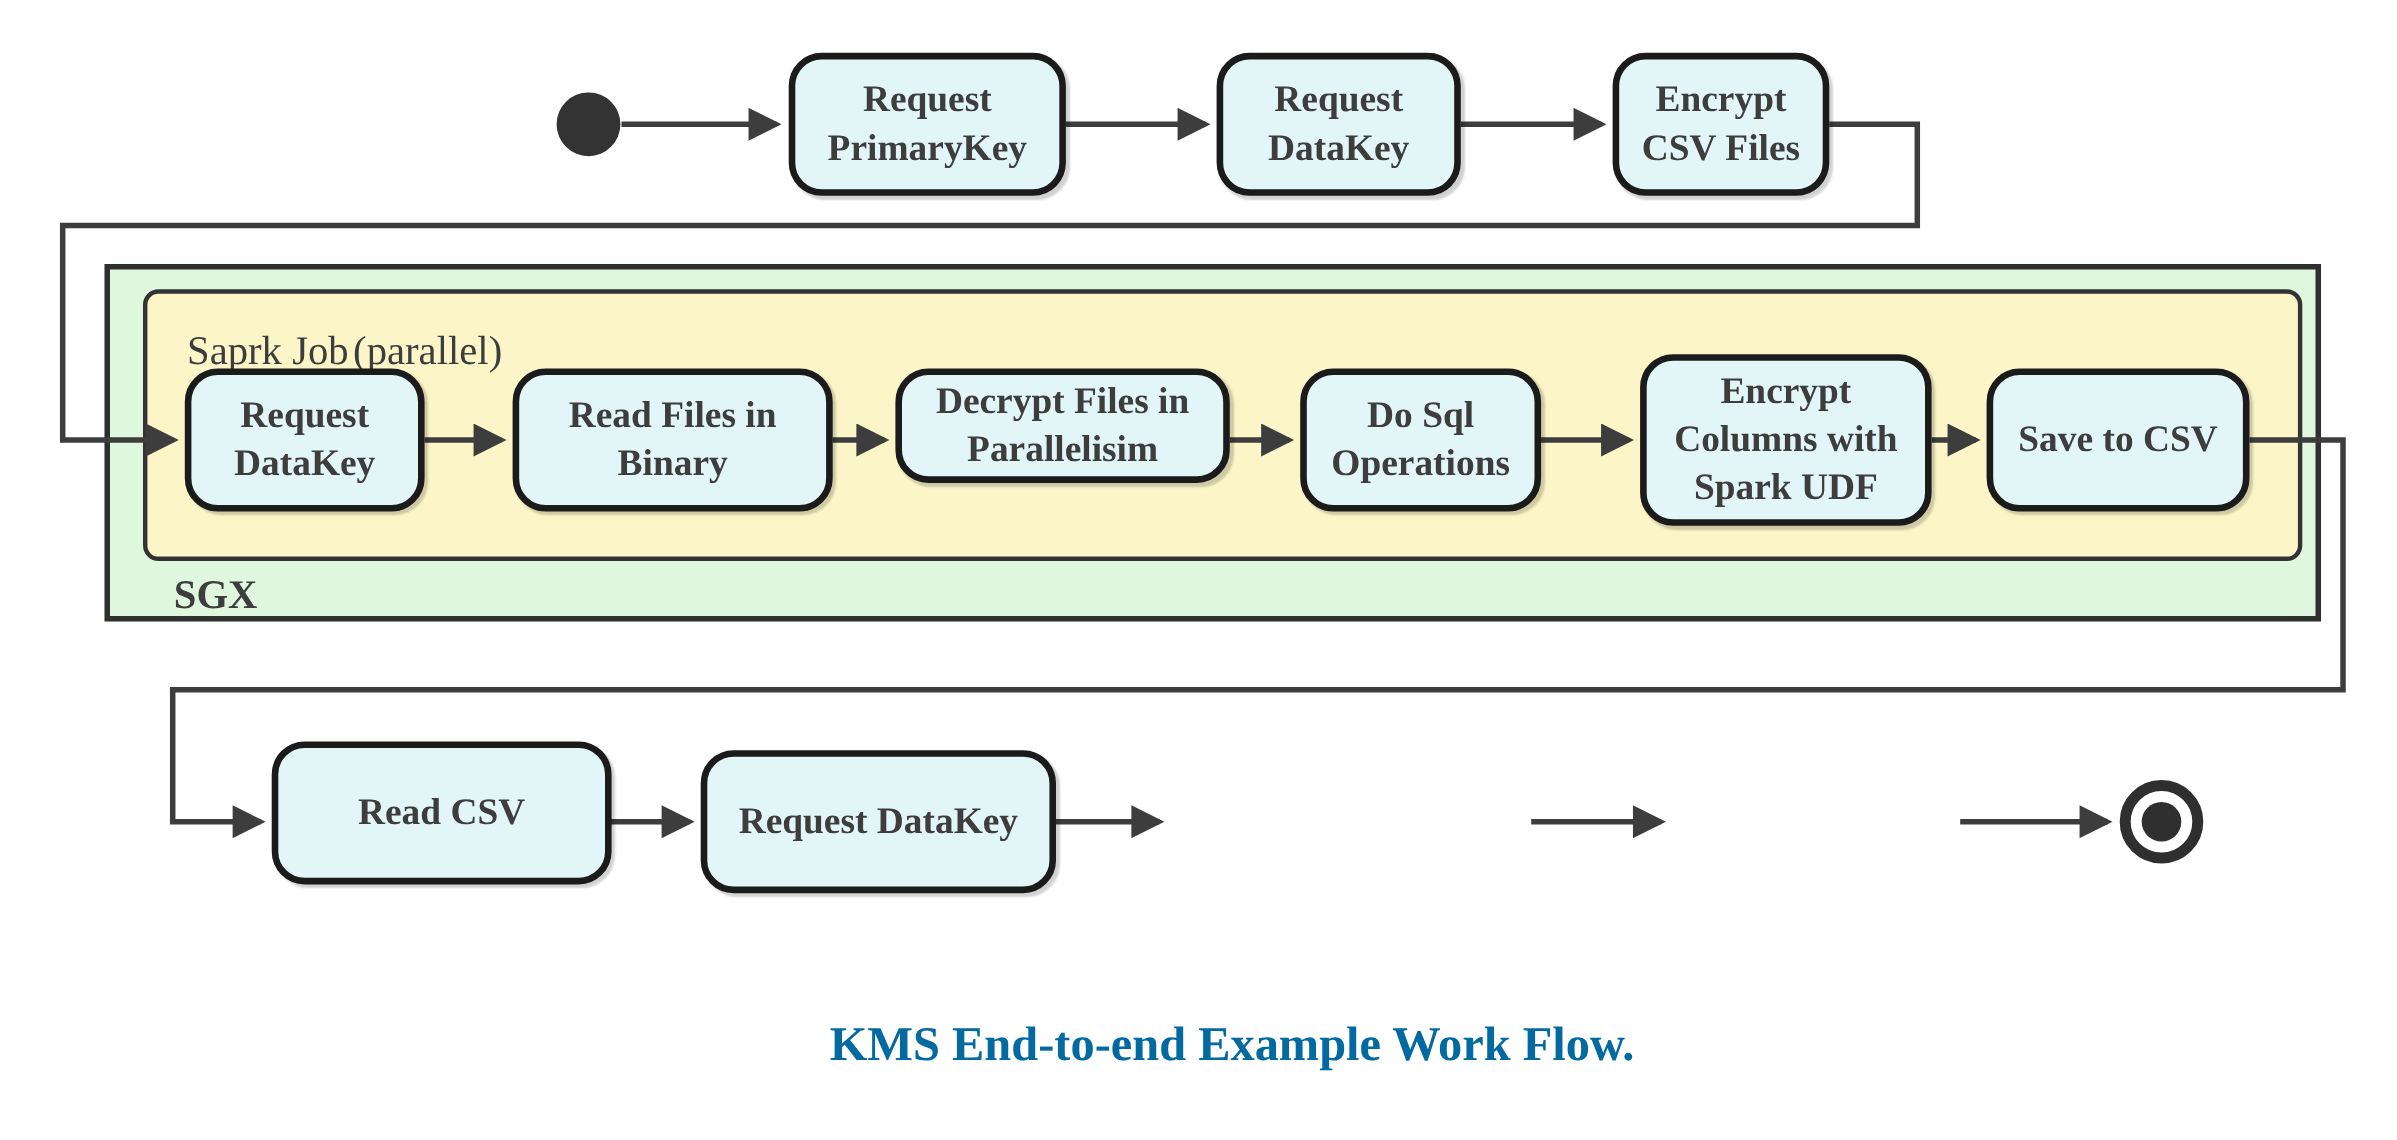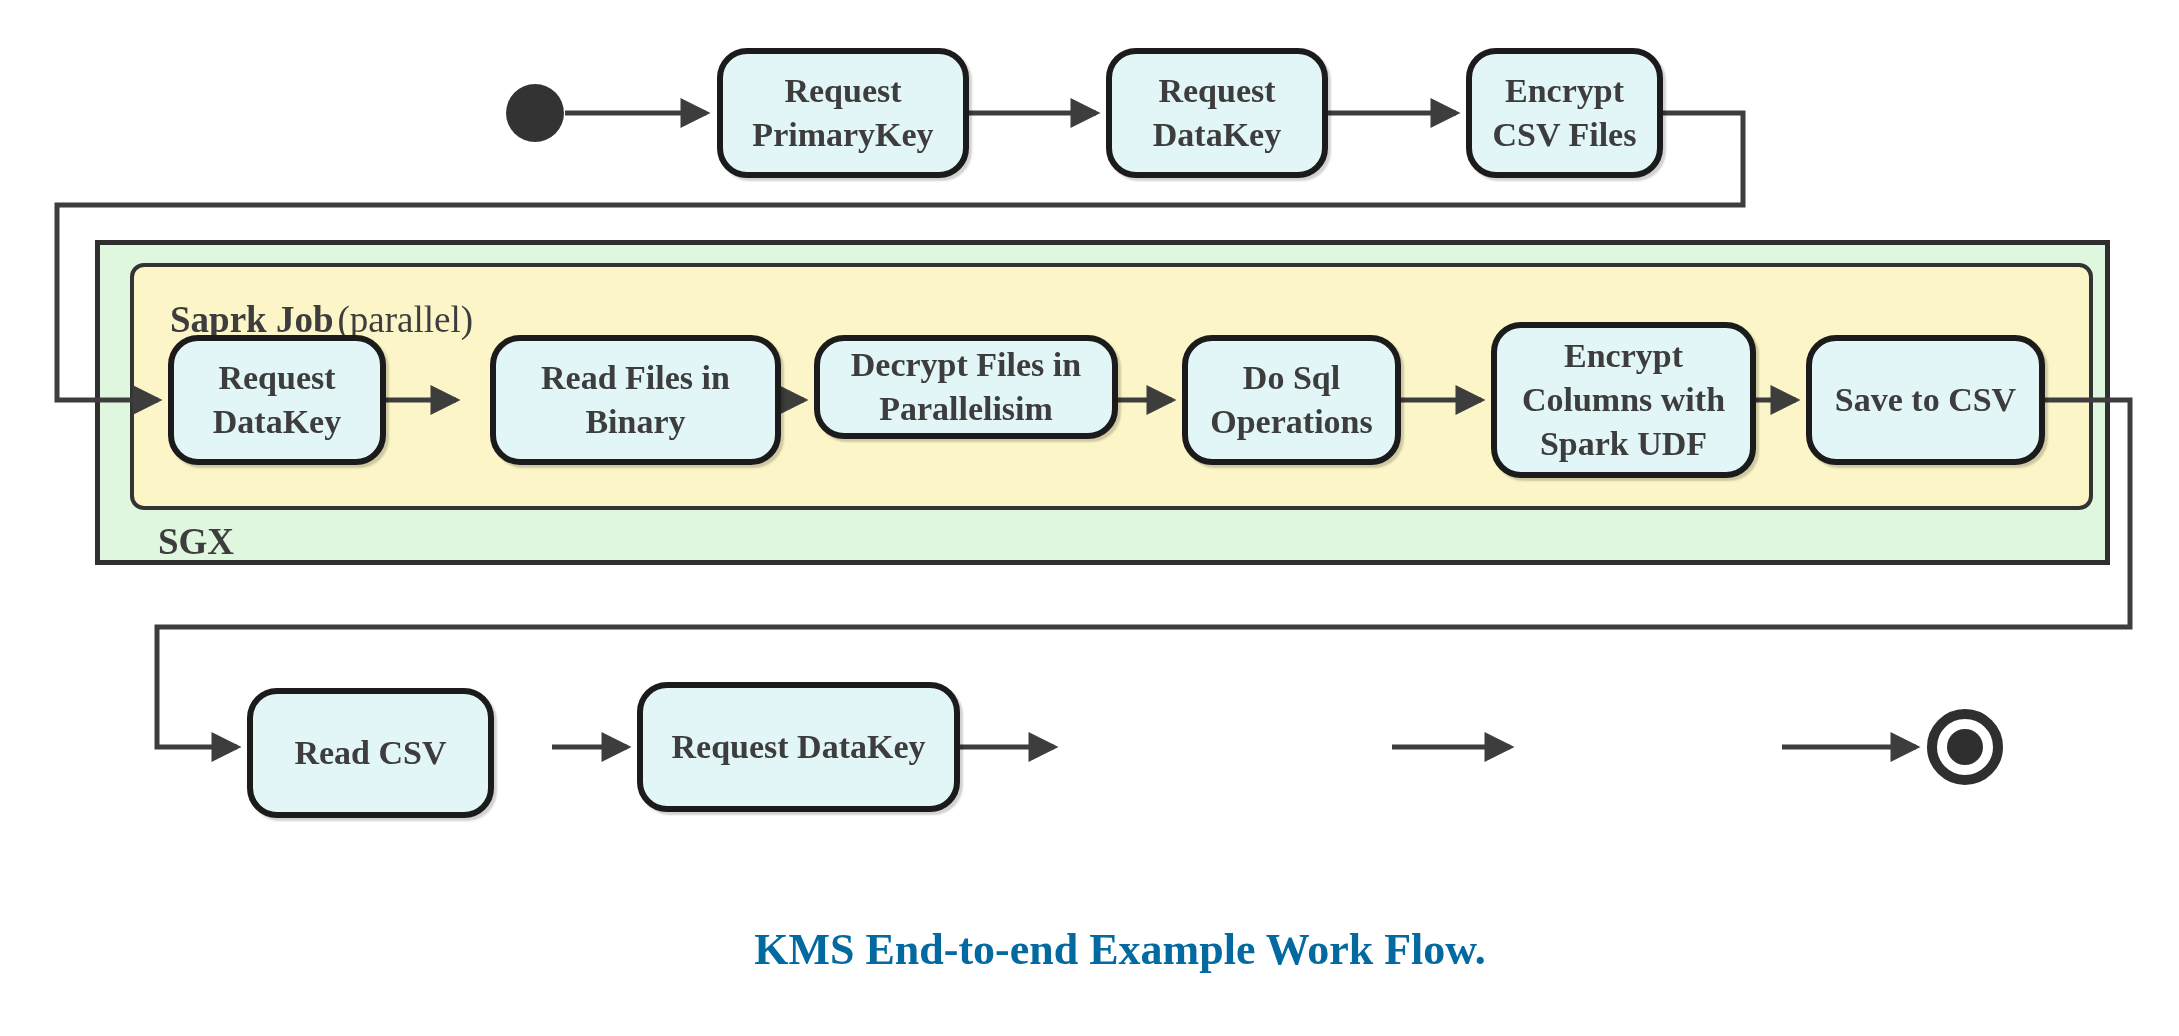--- a/index.html
+++ b/index.html
@@ -19,21 +19,21 @@
   }
   .spark{
     background:#fcf5c7;
     border:4px solid #333333;
     border-radius:14px;
   }
   .spark-label{
     position:absolute;left:36px;top:34px;
     font-size:37px;line-height:1;white-space:nowrap;
   }
-  .spark-label .b{font-weight:700;}
+  .spark-label .b{font-weight:400;}
   .spark-label .i{font-weight:400;margin-left:4px;}
   .sgx-label{
     position:absolute;left:58px;top:278px;
     font-size:37px;font-weight:700;line-height:1;
   }
   
   svg.edges{position:absolute;left:0;top:0;pointer-events:none;}
   svg.edges polyline{fill:none;stroke:#3d3d3d;stroke-width:5px;}
   
   .node{
@@ -112,32 +112,32 @@
 
   <div class="node" style="left:717px;top:48px;width:252px;height:130px">Request
 PrimaryKey</div>
   <div class="node" style="left:1106px;top:48px;width:222px;height:130px">Request
 DataKey</div>
   <div class="node" style="left:1466px;top:48px;width:197px;height:130px">Encrypt
 CSV Files</div>
 
   <div class="node" style="left:168px;top:335px;width:218px;height:130px">Request
 DataKey</div>
-  <div class="node" style="left:490px;top:335px;width:291px;height:130px">Read Files in
+  <div class="node" style="left:466px;top:335px;width:291px;height:130px">Read Files in
 Binary</div>
   <div class="node" style="left:814px;top:335px;width:304px;height:104px">Decrypt Files in
 Parallelisim</div>
   <div class="node" style="left:1182px;top:335px;width:219px;height:130px">Do Sql
 Operations</div>
   <div class="node" style="left:1491px;top:322px;width:265px;height:156px">Encrypt
 Columns with
 Spark UDF</div>
   <div class="node" style="left:1806px;top:335px;width:239px;height:130px">Save to CSV</div>
 
-  <div class="node" style="left:247px;top:688px;width:247px;height:130px">Read CSV</div>
+  <div class="node" style="left:247px;top:674px;width:309px;height:130px">Read CSV</div>
   <div class="node" style="left:637px;top:682px;width:323px;height:130px">Request DataKey</div>
 
   <div class="end-node">
     <div class="dot"></div>
   </div>
 
   <div class="caption">KMS End-to-end Example Work Flow.</div>
 
 </div>
 

